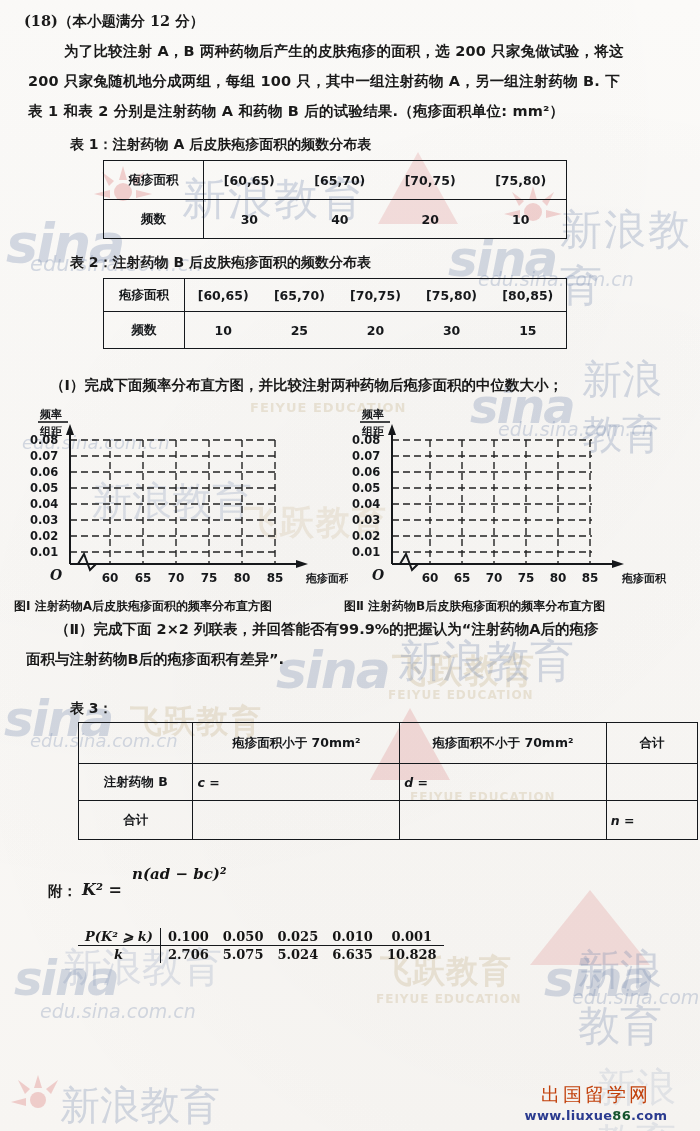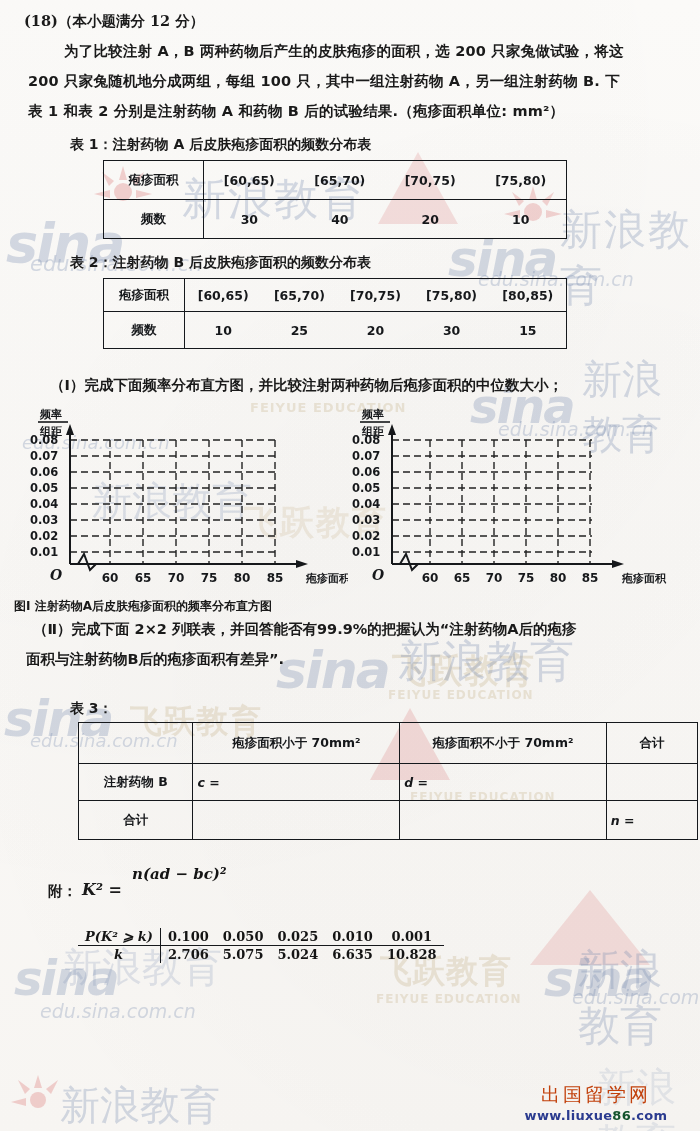--- a/index.html
+++ b/index.html
@@ -313,22 +313,23 @@
         <text class="xtick" x="154" y="178" text-anchor="middle">70</text>
         <text class="xtick" x="186" y="178" text-anchor="middle">75</text>
         <text class="xtick" x="218" y="178" text-anchor="middle">80</text>
         <text class="xtick" x="250" y="178" text-anchor="middle">85</text>
       </g>
       <text class="axlab" x="282" y="178" font-size="12.5">疱疹面积</text>
     </svg>
   </div>
 
   <div class="txt" style="left:14px;top:598px;font-size:12px;">图Ⅰ 注射药物A后皮肤疱疹面积的频率分布直方图</div>
-
-  <div class="txt" style="left:33px;top:620px;font-size:14.5px;">（Ⅱ）完成下面 2×2 列联表，并回答能否有99.9%的把握认为“注射药物A后的疱疹</div>
+  <div class="txt" style="left:344px;top:598px;font-size:12px;">图Ⅱ 注射药物B后皮肤疱疹面积的频率分布直方图</div>
+
+  <div class="txt" style="left:55px;top:620px;font-size:14.5px;">（Ⅱ）完成下面 2×2 列联表，并回答能否有99.9%的把握认为“注射药物A后的疱疹</div>
   <div class="txt" style="left:26px;top:650px;font-size:14.5px;">面积与注射药物B后的疱疹面积有差异”.</div>
 
   <div class="txt" style="left:70px;top:700px;font-size:14px;">表 3：</div>
   <table class="tbl t3" style="left:78px;top:722px;width:620px;">
     <tbody>
         <tr>
       <td class="lbl" style="width:100px;height:38px;"></td>
       <td class="lbl" style="width:183px;">疱疹面积小于 70mm²</td>
       <td class="lbl" style="width:183px;">疱疹面积不小于 70mm²</td>
       <td class="lbl" style="width:79px;">合计</td>

